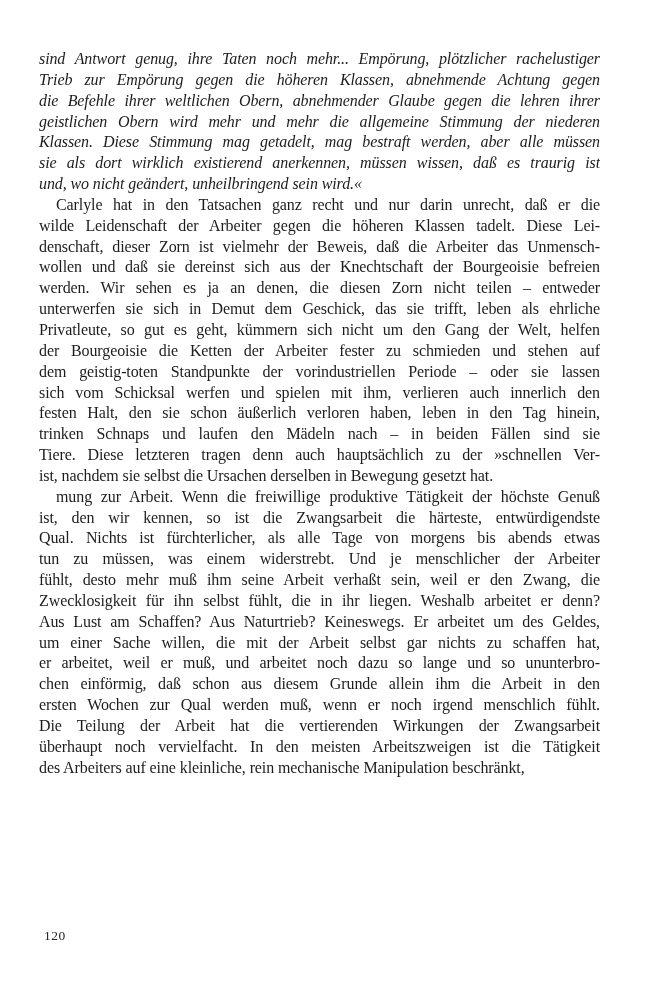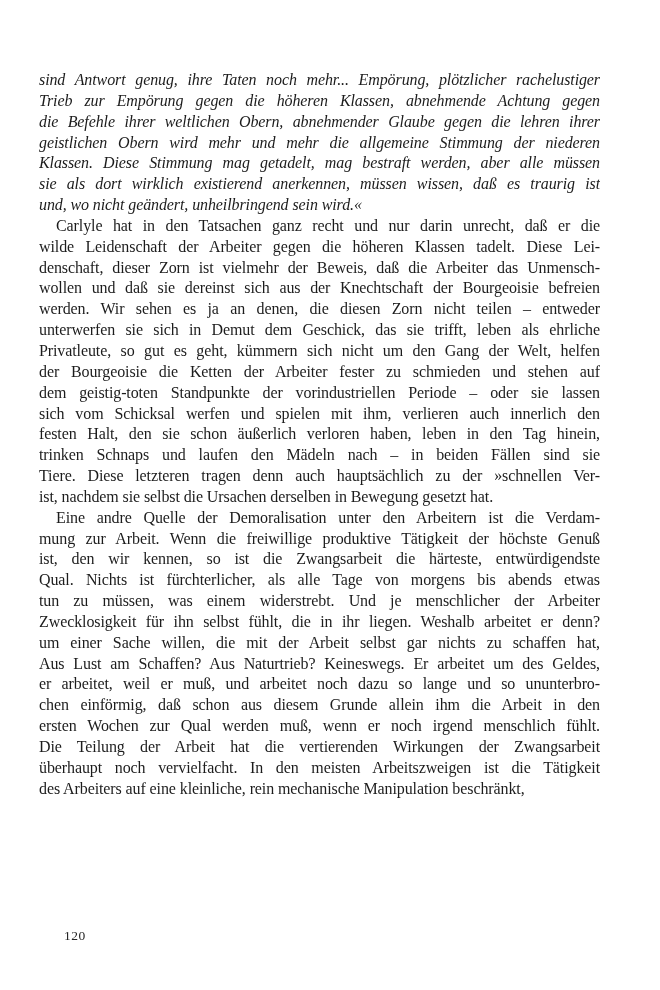--- a/index.html
+++ b/index.html
@@ -26,37 +26,37 @@
     position: absolute;
     left: 39px;
     top: 49px;
     width: 561px;
     font-size: 16px;
     line-height: 20.85px;
     letter-spacing: -0.1px;
     color: var(--ink);
   }
   .para { display: block; }
-  .para.italic { font-style: italic; margin-top: 21px; }
+  .para.italic { font-style: italic; }
   .line {
     height: 20.85px;
     overflow: hidden;
     text-align: justify;
     text-align-last: justify;
     white-space: normal;
   }
   .line.last {
     text-align-last: left;
   }
   .para.indented .line:first-child {
     text-indent: 17px;
   }
   .page-footer {
     position: absolute;
-    left: 64px;
+    left: 44px;
     top: 926px;
   }
   .page-number {
     font-family: "Liberation Serif", serif;
     font-size: 13.5px;
     color: #262626;
     letter-spacing: 0.5px;
   }
 </style>
 </head>
@@ -84,28 +84,28 @@
         <div class="line">Privatleute, so gut es geht, kümmern sich nicht um den Gang der Welt, helfen</div>
         <div class="line">der Bourgeoisie die Ketten der Arbeiter fester zu schmieden und stehen auf</div>
         <div class="line">dem geistig-toten Standpunkte der vorindustriellen Periode – oder sie lassen</div>
         <div class="line">sich vom Schicksal werfen und spielen mit ihm, verlieren auch innerlich den</div>
         <div class="line">festen Halt, den sie schon äußerlich verloren haben, leben in den Tag hinein,</div>
         <div class="line">trinken Schnaps und laufen den Mädeln nach – in beiden Fällen sind sie</div>
         <div class="line">Tiere. Diese letzteren tragen denn auch hauptsächlich zu der »schnellen Ver-</div>
         <div class="line last">ist, nachdem sie selbst die Ursachen derselben in Bewegung gesetzt hat.</div>
       </div>
     <div class="para indented">
-        <div class="line">Eine andre Quelle der Demoralisation unter den Arbeitern ist die Verdam-</div>
         <div class="line">mung zur Arbeit. Wenn die freiwillige produktive Tätigkeit der höchste Genuß</div>
         <div class="line">ist, den wir kennen, so ist die Zwangsarbeit die härteste, entwürdigendste</div>
         <div class="line">Qual. Nichts ist fürchterlicher, als alle Tage von morgens bis abends etwas</div>
         <div class="line">tun zu müssen, was einem widerstrebt. Und je menschlicher der Arbeiter</div>
+        <div class="line">fühlt, desto mehr muß ihm seine Arbeit verhaßt sein, weil er den Zwang, die</div>
         <div class="line">Zwecklosigkeit für ihn selbst fühlt, die in ihr liegen. Weshalb arbeitet er denn?</div>
+        <div class="line">Aus Lust am Schaffen? Aus Naturtrieb? Keineswegs. Er arbeitet um des Geldes,</div>
         <div class="line">um einer Sache willen, die mit der Arbeit selbst gar nichts zu schaffen hat,</div>
-        <div class="line">Aus Lust am Schaffen? Aus Naturtrieb? Keineswegs. Er arbeitet um des Geldes,</div>
         <div class="line">er arbeitet, weil er muß, und arbeitet noch dazu so lange und so ununterbro-</div>
         <div class="line">chen einförmig, daß schon aus diesem Grunde allein ihm die Arbeit in den</div>
         <div class="line">ersten Wochen zur Qual werden muß, wenn er noch irgend menschlich fühlt.</div>
         <div class="line">Die Teilung der Arbeit hat die vertierenden Wirkungen der Zwangsarbeit</div>
         <div class="line">überhaupt noch vervielfacht. In den meisten Arbeitszweigen ist die Tätigkeit</div>
         <div class="line last">des Arbeiters auf eine kleinliche, rein mechanische Manipulation beschränkt,</div>
       </div>
   </main>
 
   <footer class="page-footer">

